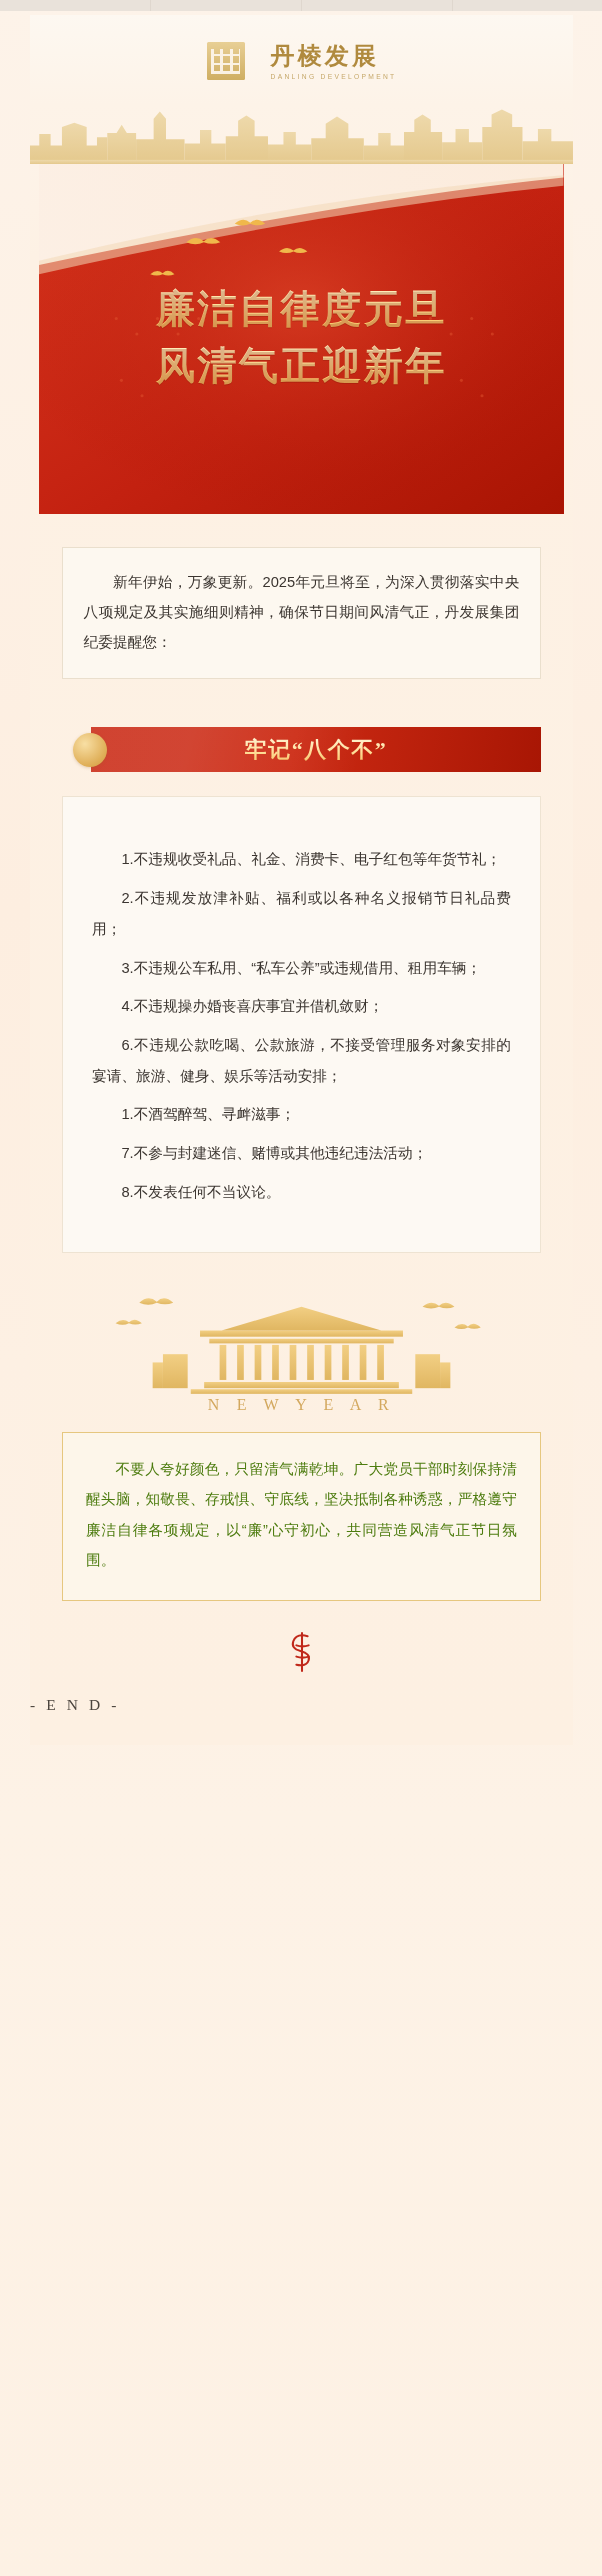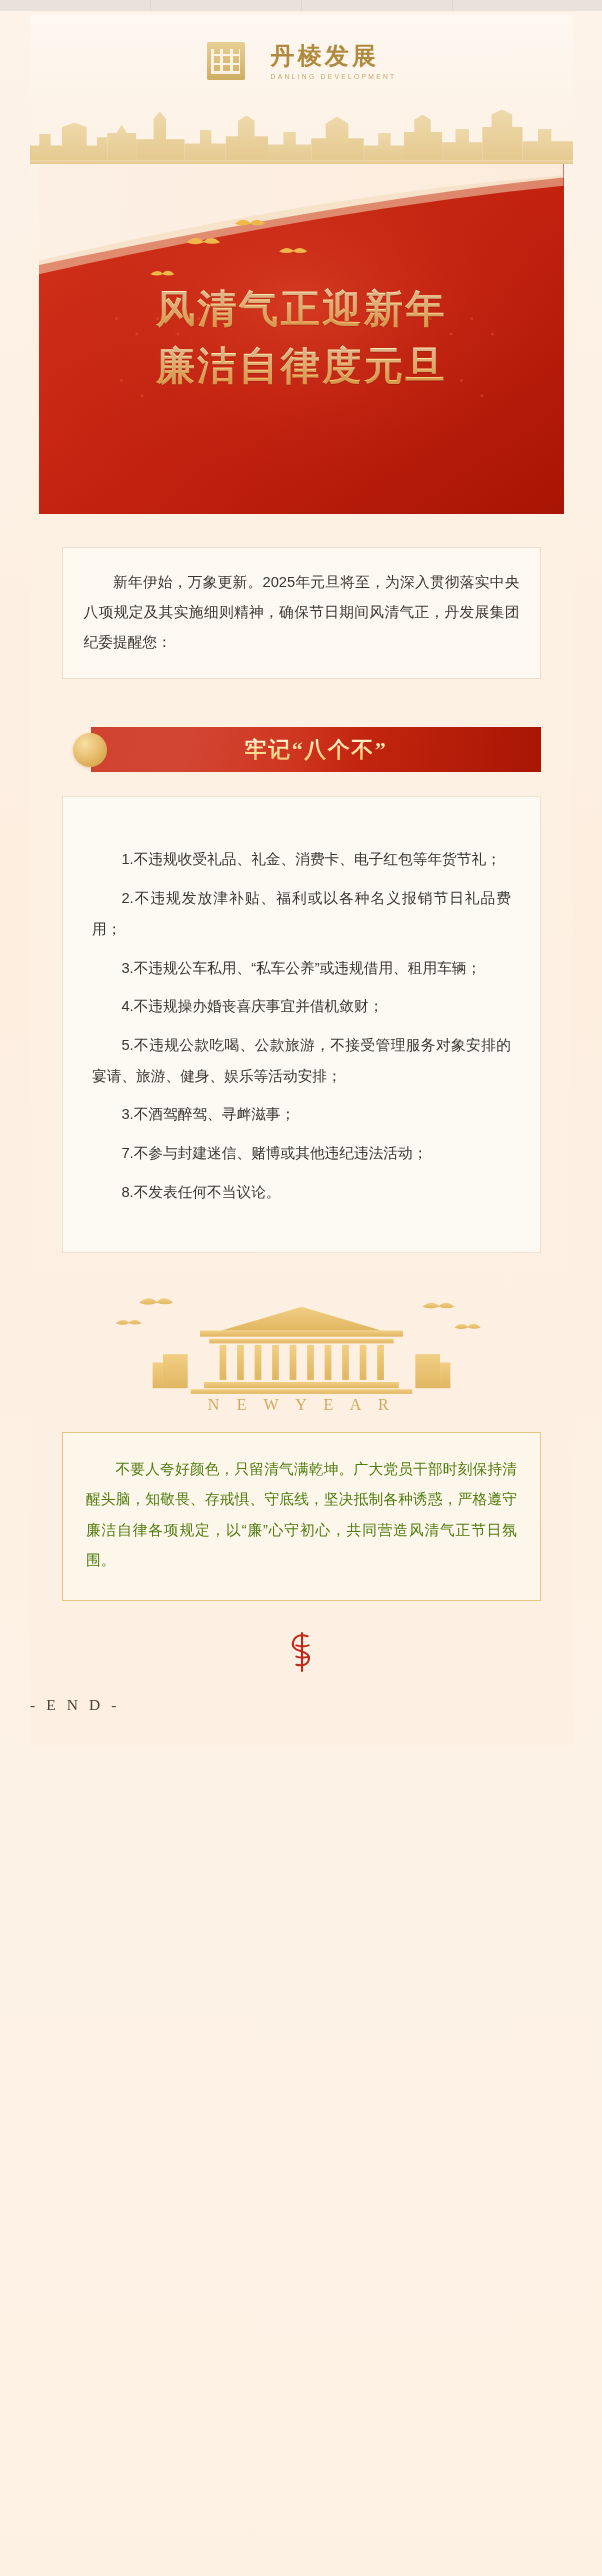--- a/index.html
+++ b/index.html
@@ -343,22 +343,22 @@
 
         <g fill="#f0b84b">
           <path d="M286 152 q18-16 34-2 q14-14 32 2 q-16 6-32 0 q-16 8-34 0 Z"></path>
           <path d="M380 116 q16-14 30-2 q13-12 29 2 q-15 6-29 0 q-14 7-30 0 Z"></path>
           <path d="M466 170 q15-13 28-2 q12-11 27 2 q-14 6-27 0 q-13 6-28 0 Z"></path>
           <path d="M216 214 q13-11 24-2 q11-10 23 2 q-12 5-23 0 q-11 5-24 0 Z"></path>
         </g>
       </svg>
 
       <div class="banner-title">
+        <div class="line">廉洁自律度元旦</div>
         <div class="line">风清气正迎新年</div>
-        <div class="line">廉洁自律度元旦</div>
       </div>
     </div>
 
     <div class="intro-wrap">
       <div class="intro">
         <p>新年伊始，万象更新。2025年元旦将至，为深入贯彻落实中央八项规定及其实施细则精神，确保节日期间风清气正，丹发展集团纪委提醒您：</p>
       </div>
     </div>
 
     <div class="section-head">
@@ -366,22 +366,22 @@
         <span class="ribbon-text">牢记“八个不”</span>
       </div>
       <div class="dot"></div>
     </div>
 
     <div class="list-box">
       <div class="item">1.不违规收受礼品、礼金、消费卡、电子红包等年货节礼；</div>
       <div class="item">2.不违规发放津补贴、福利或以各种名义报销节日礼品费用；</div>
       <div class="item">3.不违规公车私用、“私车公养”或违规借用、租用车辆；</div>
       <div class="item">4.不违规操办婚丧喜庆事宜并借机敛财；</div>
-      <div class="item">5.不违规公款吃喝、公款旅游，不接受管理服务对象安排的宴请、旅游、健身、娱乐等活动安排；</div>
-      <div class="item">3.不酒驾醉驾、寻衅滋事；</div>
+      <div class="item">6.不违规公款吃喝、公款旅游，不接受管理服务对象安排的宴请、旅游、健身、娱乐等活动安排；</div>
+      <div class="item">1.不酒驾醉驾、寻衅滋事；</div>
       <div class="item">7.不参与封建迷信、赌博或其他违纪违法活动；</div>
       <div class="item">8.不发表任何不当议论。</div>
     </div>
 
     <div class="building-zone">
       <svg viewBox="0 0 930 300" width="479" height="155">
         <defs>
           <linearGradient id="gold2" x1="0" y1="0" x2="0" y2="1">
             <stop offset="0%" stop-color="#f2cf84"></stop>
             <stop offset="100%" stop-color="#e0b661"></stop>

